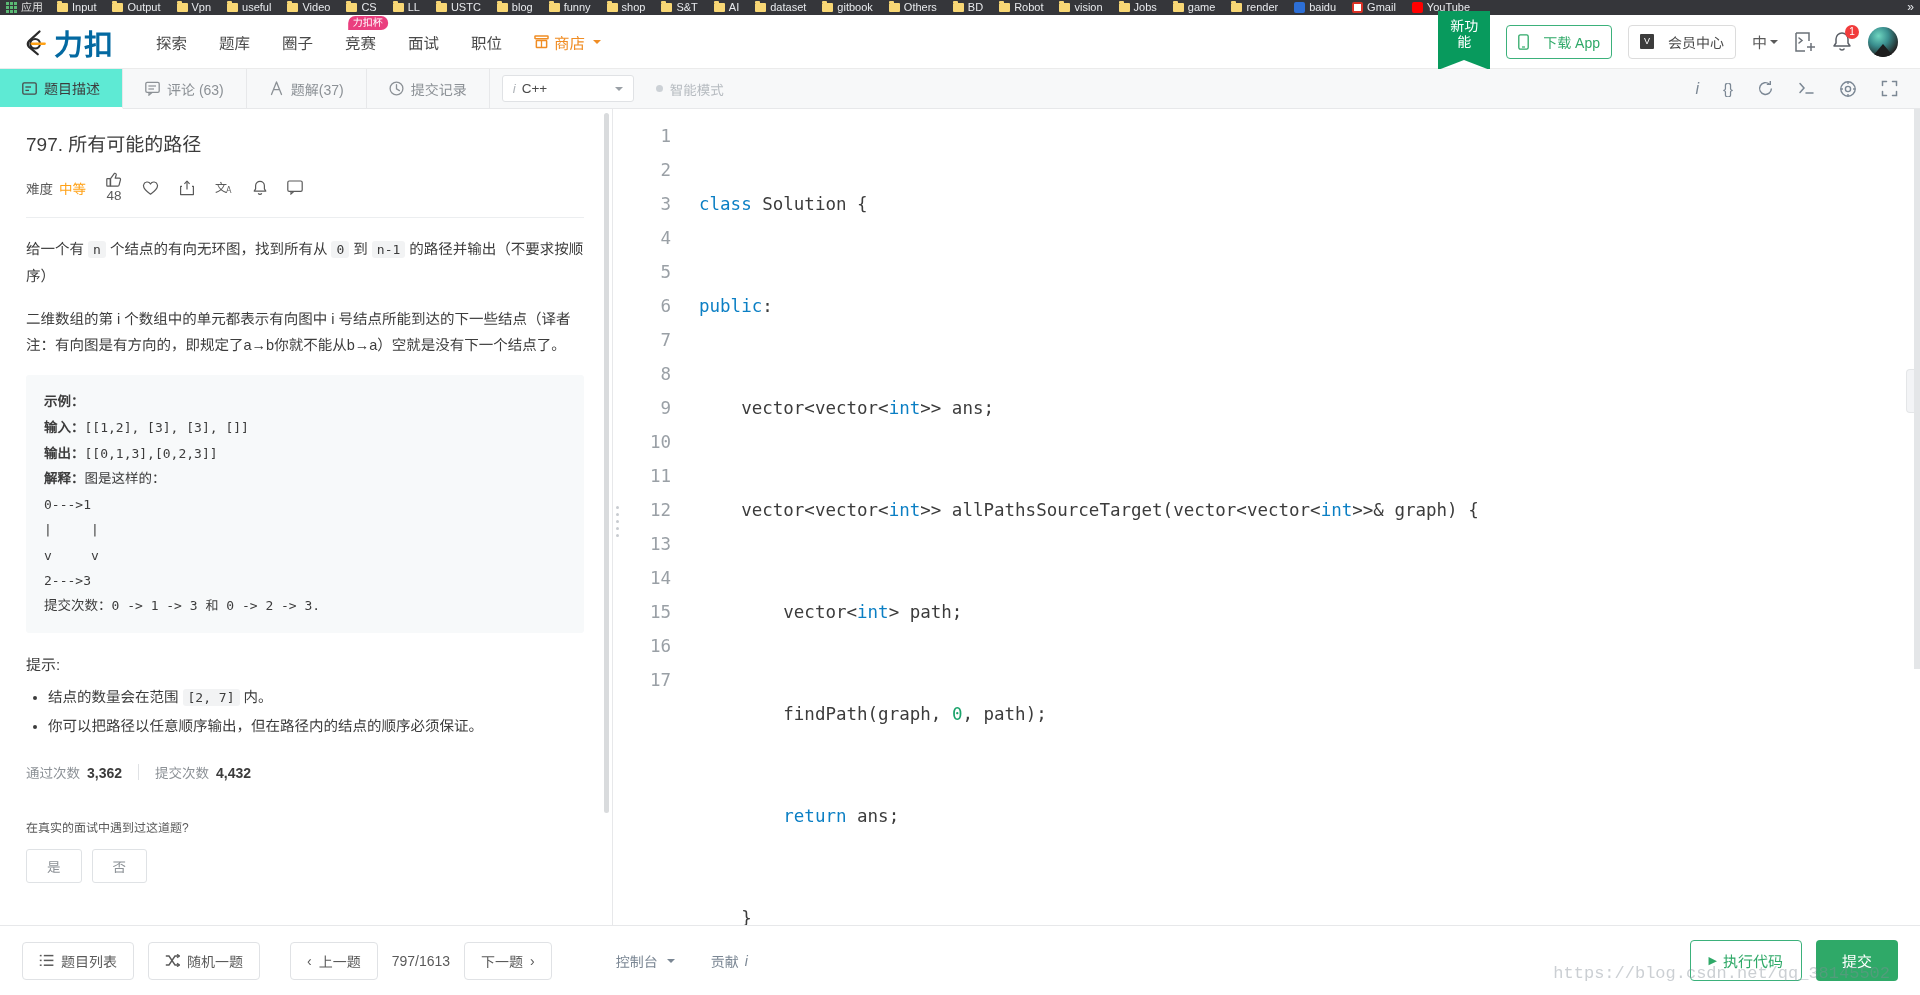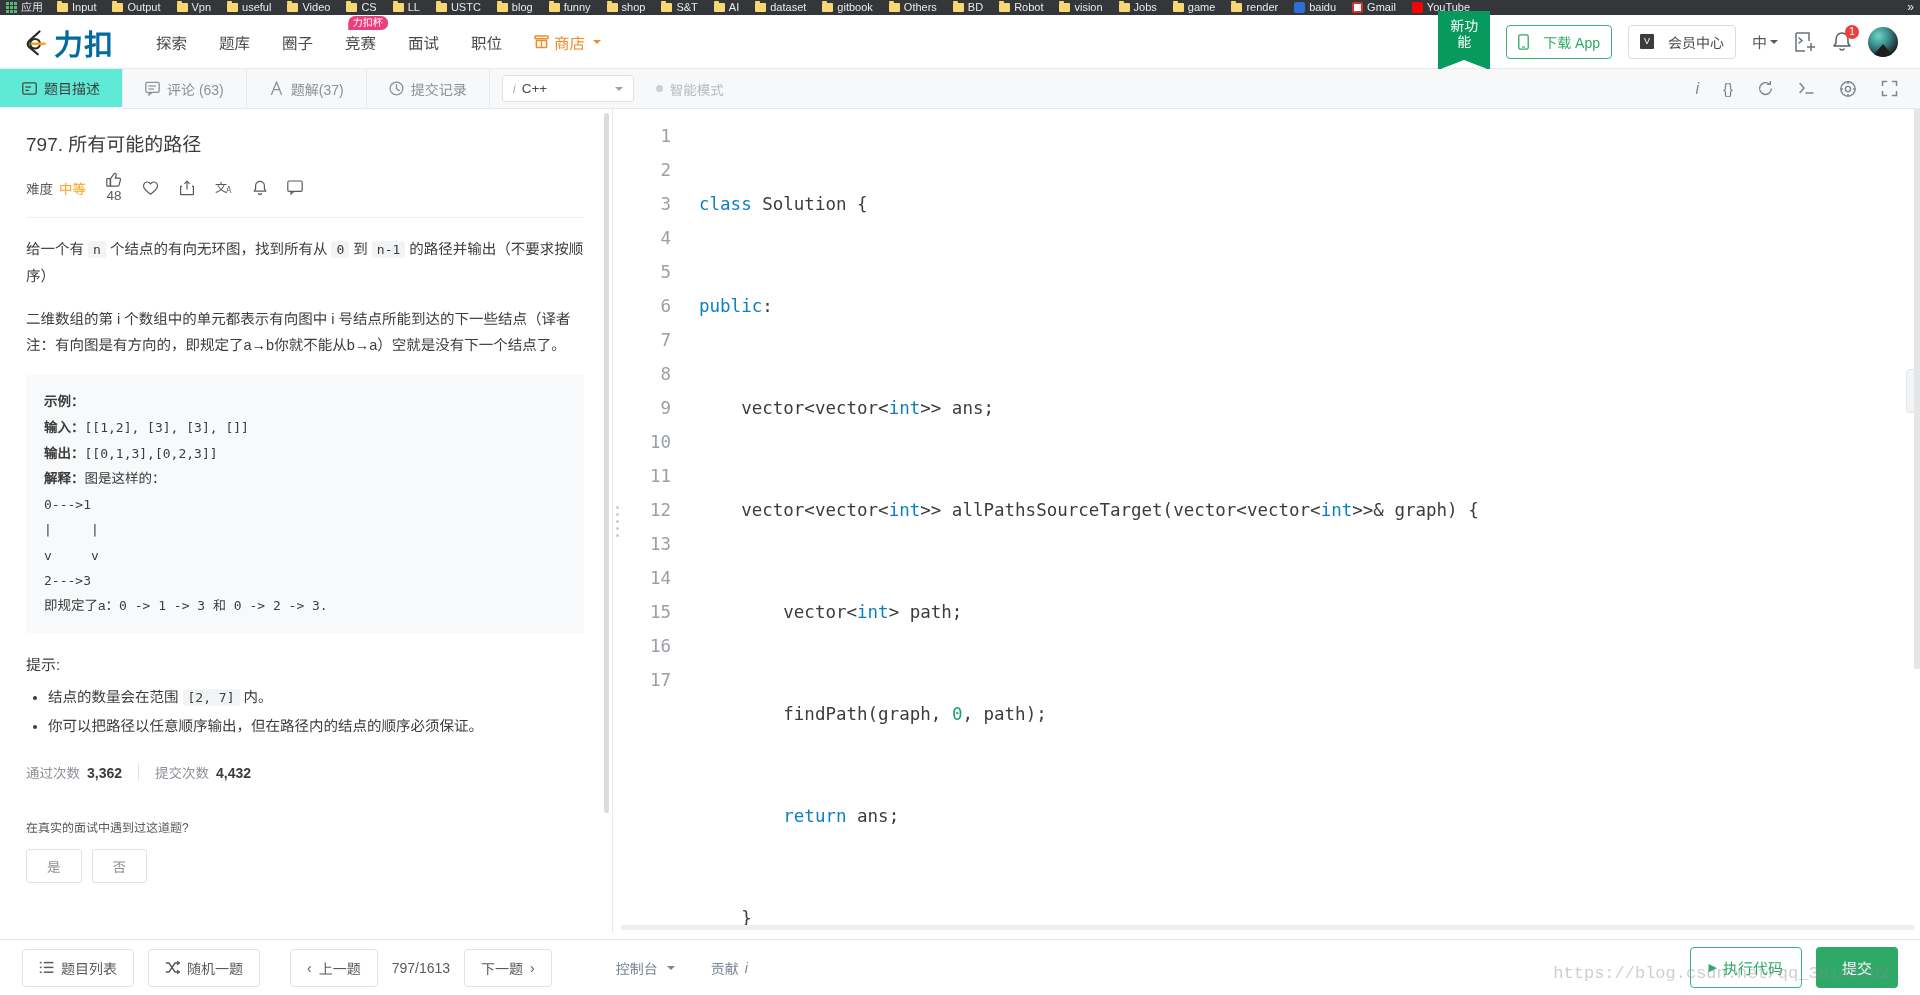--- a/index.html
+++ b/index.html
@@ -206,21 +206,21 @@
     background: #eceef0; cursor: pointer;
   }
   .collapse-handle {
     position: absolute; right: 0; top: 260px; width: 14px; height: 44px;
     background: #f3f4f6; border: 1px solid #e4e6e8; border-right: none;
     border-radius: 4px 0 0 4px; cursor: pointer;
   }
 
   
   #bottom-bar {
-    position: absolute; left: 0; bottom: 0; width: 1920px; height: 56px;
+    position: absolute; left: 0; bottom: 0; width: 1920px; height: 70px;
     background: #fff; border-top: 1px solid #e7e8ea;
     display: flex; align-items: center; padding: 0 22px;
   }
   .bb-btn {
     display: flex; align-items: center; gap: 7px;
     border: 1px solid #e0e2e5; background: #fff; border-radius: 4px;
     font-size: 14px; color: #5a5a5a; padding: 8px 16px; cursor: pointer;
     white-space: nowrap;
   }
   .nav-group { display: flex; align-items: center; gap: 0; }
@@ -556,21 +556,21 @@
 
     <div class="example-box">
       <div><b>示例：</b></div>
       <div><b>输入：</b><span style="font-family:'DejaVu Sans Mono',monospace;font-size:13px">[[1,2], [3], [3], []]</span></div>
       <div><b>输出：</b><span style="font-family:'DejaVu Sans Mono',monospace;font-size:13px">[[0,1,3],[0,2,3]]</span></div>
       <div><b>解释：</b><span>图是这样的：</span></div>
       <pre>0---&gt;1
 |     |
 v     v
 2---&gt;3</pre>
-      <div><span>即规定了a：</span><span style="font-family:'DejaVu Sans Mono',monospace;font-size:13px">0 -&gt; 1 -&gt; 3 和 0 -&gt; 2 -&gt; 3.</span></div>
+      <div><span>提交次数：</span><span style="font-family:'DejaVu Sans Mono',monospace;font-size:13px">0 -&gt; 1 -&gt; 3 和 0 -&gt; 2 -&gt; 3.</span></div>
     </div>
 
     <div class="hint-title">提示:</div>
     <ul class="hint-list">
       <li>结点的数量会在范围 <code class="inline">[2, 7]</code> 内。</li>
       <li>你可以把路径以任意顺序输出，但在路径内的结点的顺序必须保证。</li>
     </ul>
 
     <div class="stats-row">
       <span><span>通过次数</span><b>3,362</b></span>

